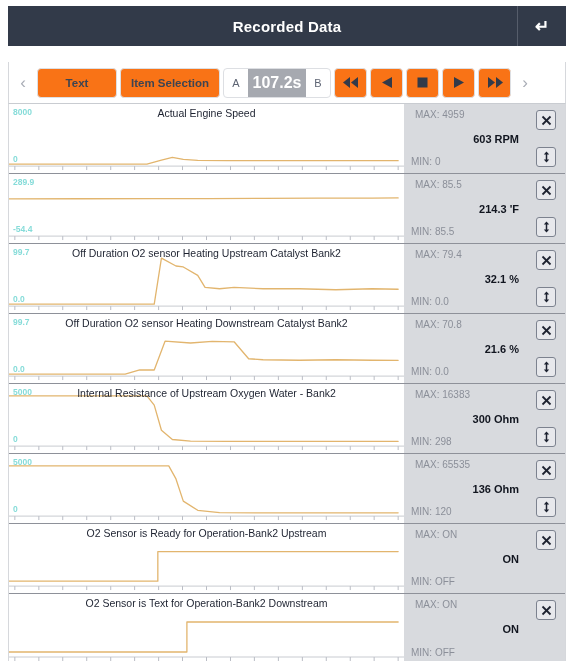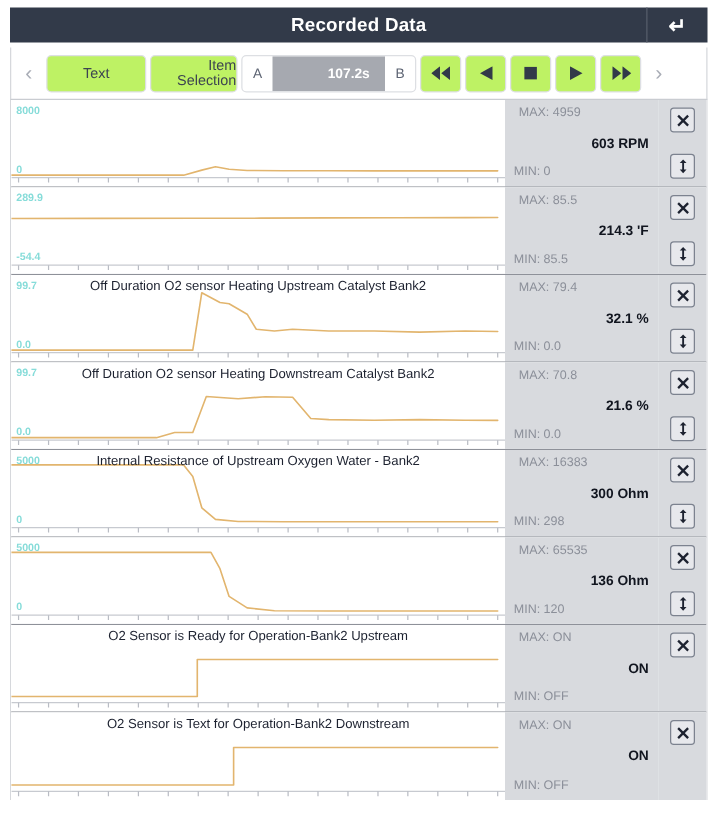--- a/index.html
+++ b/index.html
@@ -18,22 +18,22 @@
     position: relative;
     width: 574px;
     height: 661px;
     background: #ffffff;
     box-sizing: border-box;
   }
 
   
   .titlebar {
     position: relative;
-    margin: 6px 8px 4px 8px;
-    height: 28px;
+    margin: 6px 8px 16px 8px;
+    height: 40px;
     background: #323a49;
     display: flex;
     align-items: center;
     justify-content: center;
   }
   .titlebar-text {
     color: #ffffff;
     font-size: 15px;
     font-weight: bold;
     letter-spacing: 0.2px;
@@ -81,30 +81,30 @@
     user-select: none;
     flex: 0 0 auto;
   }
   .tbtn {
     border: 1px solid #dddfe3;
     border-radius: 4px;
     height: 30px;
     display: flex;
     align-items: center;
     justify-content: center;
-    background: #bef264;
+    background: #f97316;
     color: #3d4451;
     font-size: 11.5px;
-    font-weight: normal;
+    font-weight: bold;
     cursor: pointer;
     box-sizing: border-box;
     flex: 0 0 auto;
   }
   .tbtn.text-btn { width: 80px; }
-  .tbtn.item-btn { width: 70px; text-align: right; }
+  .tbtn.item-btn { width: 100px; }
   .tbtn.icon-btn { width: 33px; }
 
   .ab-group {
     border: 1px solid #dddfe3;
     border-radius: 4px;
     height: 30px;
     display: flex;
     align-items: stretch;
     overflow: hidden;
     background: #fff;
@@ -120,24 +120,23 @@
     color: #5d6473;
     cursor: pointer;
   }
   .ab-time {
     width: 58px;
     background: #a6a9b0;
     color: #ffffff;
     display: flex;
     align-items: center;
     justify-content: center;
-    font-size: 11px;
+    font-size: 16px;
     font-weight: bold;
     cursor: pointer;
-    padding-left: 32px;
   }
   .pb-ico { display: block; }
 
   
   .rows {
     margin: 0 8px;
     border-left: 1px solid #d6d8dc;
     border-right: 1px solid #d6d8dc;
     box-sizing: border-box;
     position: relative;
@@ -326,20 +325,21 @@
             <line x1="227.1" y1="63" x2="227.1" y2="67" stroke="#b9bcc4" stroke-width="1"></line>
             <line x1="251.6" y1="63" x2="251.6" y2="67" stroke="#b9bcc4" stroke-width="1"></line>
             <line x1="276.2" y1="63" x2="276.2" y2="67" stroke="#b9bcc4" stroke-width="1"></line>
             <line x1="300.8" y1="63" x2="300.8" y2="67" stroke="#b9bcc4" stroke-width="1"></line>
             <line x1="325.3" y1="63" x2="325.3" y2="67" stroke="#b9bcc4" stroke-width="1"></line>
             <line x1="349.9" y1="63" x2="349.9" y2="67" stroke="#b9bcc4" stroke-width="1"></line>
             <line x1="374.4" y1="63" x2="374.4" y2="67" stroke="#b9bcc4" stroke-width="1"></line>
             <line x1="399.0" y1="63" x2="399.0" y2="67" stroke="#b9bcc4" stroke-width="1"></line>
             <path d="M0.0,61.0L37.2,61.0L74.4,61.0L111.7,61.0L141.4,61.0L156.3,56.9L167.5,54.2L178.7,56.2L193.5,57.2L223.3,57.4L260.5,57.4L297.8,57.5L335.0,57.5L372.2,57.5L399.0,57.5" fill="none" stroke="#e2b56e" stroke-width="1.3" stroke-linejoin="round" stroke-linecap="round" vector-effect="non-scaling-stroke"></path>
           </svg>
+          <div class="plot-title">Actual Engine Speed</div>
           <div class="ax top">8000</div>
           <div class="ax bot">0</div>
         </div>
         <div class="meta">
           <div class="meta-max">MAX: 4959</div>
           <div class="meta-val">603 RPM</div>
           <div class="meta-min">MIN: 0</div>
         </div>
         <div class="actions">
           <div class="sqbtn close">

